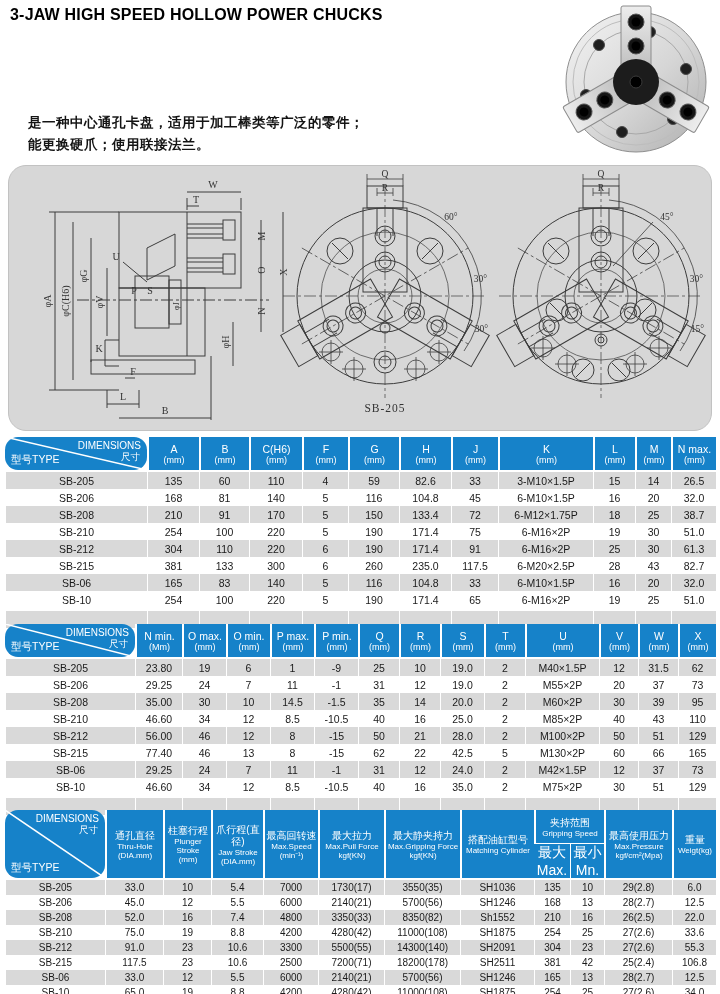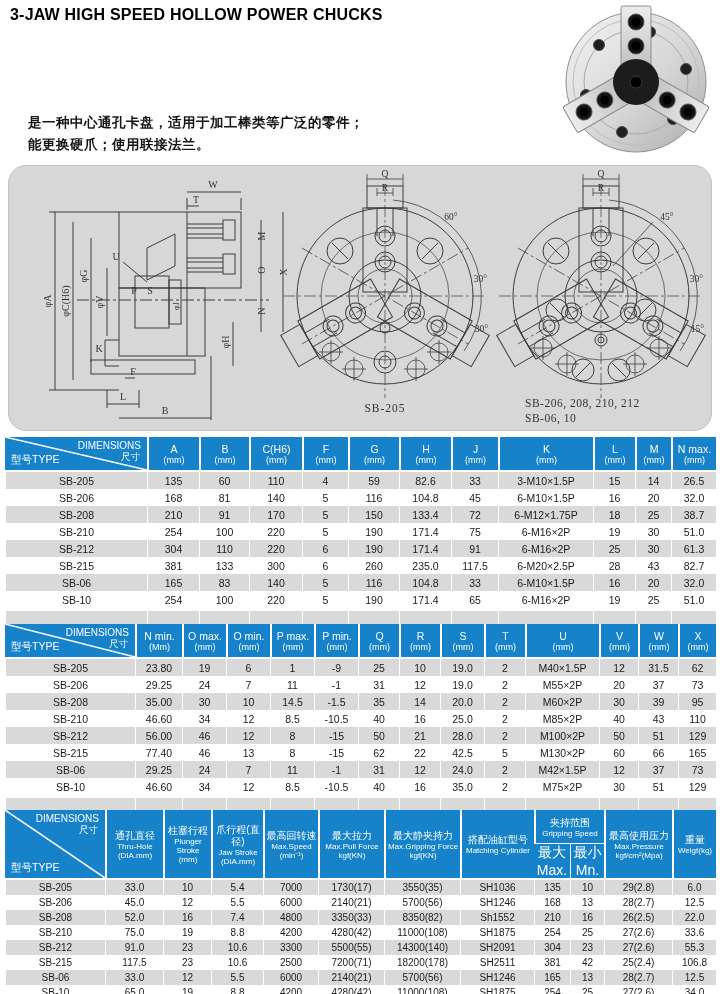--- a/index.html
+++ b/index.html
@@ -48,21 +48,21 @@
   table.spec th{
     background:var(--blue);color:#fff;font-weight:normal;padding:0;vertical-align:middle;
   }
   #t1 thead th,#t2 thead th{height:33px;}
   #t1 thead th + th,#t2 thead th + th{border-left:2px solid #fff;}
   #t3 thead tr:first-child th + th{border-left:2px solid #fff;}
   .hl1{font-size:10.5px;line-height:12px;text-align:center;padding-top:2px;}
   .hl2{font-size:9px;line-height:11px;text-align:center;}
   .hcn{font-size:10px;line-height:12px;text-align:center;padding-top:1px;}
   .hen{font-size:8px;line-height:9px;text-align:center;}
-  th.corner{position:relative;}
+  th.corner{position:relative;border-radius:13px;}
   th.corner .diag{position:absolute;left:0;top:0;width:100%;height:100%;}
   .c-en{position:absolute;top:3px;right:6px;font-size:10px;}
   .c-cn{position:absolute;top:14px;right:7px;font-size:9.5px;}
   .c-type{position:absolute;bottom:3px;left:6px;font-size:10.5px;margin-top:8px;}
   #t3 th.sub{height:13px;font-size:14px;border-top:1.5px solid #fff;text-align:center;}
   #t3 th.sub + th.sub{border-left:1.5px solid #fff;}
   #t3 thead tr:first-child th{height:33px;}
   table.spec td{
     text-align:center;font-size:10.5px;color:#1a1a1a;padding:0;
     border-left:1px solid #fff;background:#fff;
@@ -324,24 +324,20 @@
       <g stroke="none" font-size="9.5">
         <text x="106" y="7" text-anchor="middle">Q</text>
         <text x="106" y="21" text-anchor="middle">R</text>
         <text x="172" y="50" text-anchor="middle">45°</text>
         <text x="208" y="112" text-anchor="end">30°</text>
         <text x="209" y="162" text-anchor="end">15°</text>
       </g>
     </svg>
 
     <div class="cap1">SB-205</div>
-    <div class="cap2">
-      <span>SB-206, 208, 210, 212</span><br>
-      <span>SB-06, 10</span>
-    </div>
   </div>
 
   <table class="spec" id="t1">
     <colgroup>
       <col style="width:142px">
         <col style="width:52px">
         <col style="width:50px">
         <col style="width:53px">
       <col style="width:46px">
         <col style="width:51px">

